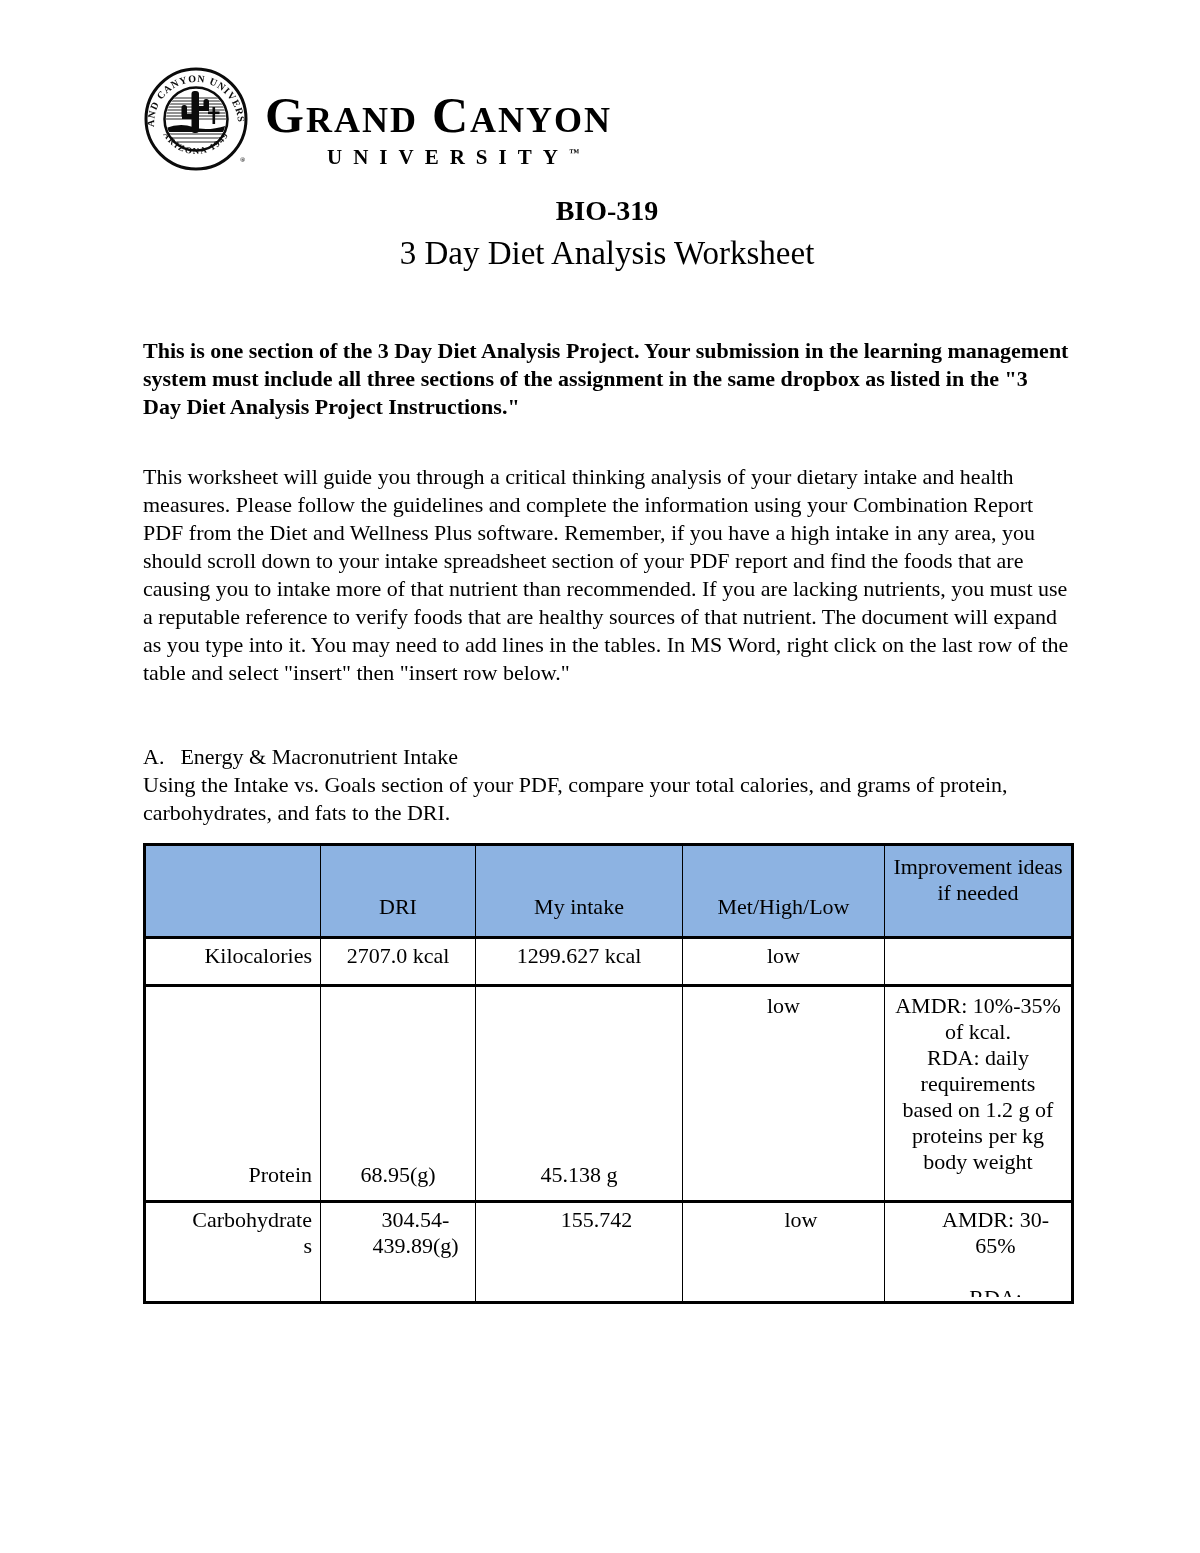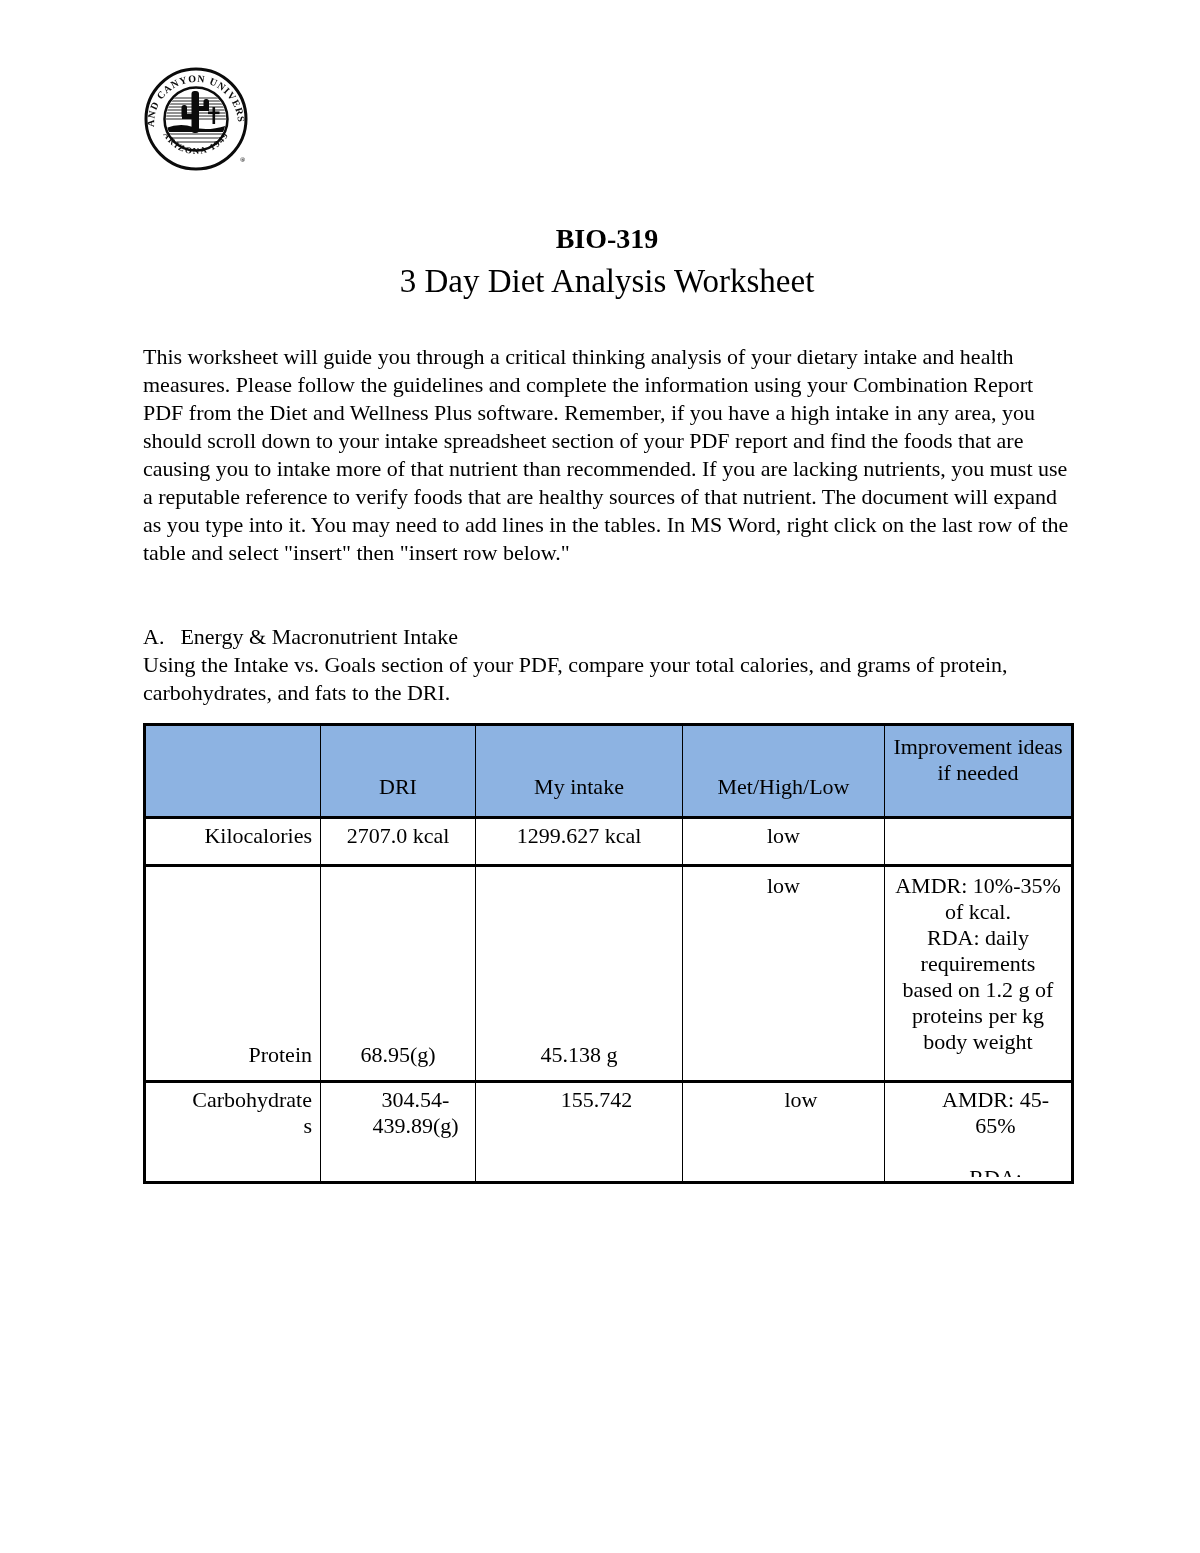--- a/index.html
+++ b/index.html
@@ -17,21 +17,21 @@
   .logo-row{display:flex;align-items:flex-start;height:108px;}
   .seal{flex:0 0 auto;}
   .logo-text{padding-top:24px;margin-left:16px;}
   .logo-name{font-size:36px;line-height:1;letter-spacing:2px;white-space:nowrap;font-weight:600;}
   .logo-name .big{font-size:50px;}
   .logo-name .word2{margin-left:14px;}
   .logo-sub{font-size:21px;letter-spacing:11px;margin-top:5px;margin-left:62px;white-space:nowrap;font-weight:600;}
   .tm{font-size:10px;vertical-align:super;letter-spacing:0;}
 
   
-  .title-block{margin-top:48px;}
+  .title-block{margin-top:20px;}
   .course-code{font-size:28px;font-weight:bold;text-align:center;line-height:1.2;}
   .doc-title{font-size:33px;font-weight:normal;text-align:center;line-height:1.2;margin-top:6px;}
 
   p{margin:0;font-size:22px;line-height:28px;}
   .intro-bold{margin-top:64px;font-weight:bold;}
   .intro-body{margin-top:42px;}
 
   .section-heading{margin-top:56px;font-size:22px;line-height:28px;font-weight:normal;}
   .sec-label{margin-right:16px;}
   .section-desc{margin-top:0;}
@@ -111,27 +111,32 @@
           <rect x="39" y="48" width="12" height="5"></rect>
           <rect x="60.5" y="33" width="5.5" height="11" rx="2.5"></rect>
           <rect x="55" y="40" width="11" height="5"></rect>
           <rect x="69.5" y="41" width="2.6" height="17"></rect>
           <rect x="65" y="45.5" width="11.5" height="2.6"></rect>
         </g>
       </g>
       <text x="97" y="96" font-size="7" class="arc">®</text>
     </svg>
 
+    <div class="logo-text">
+      <div class="logo-name"><span class="big">G</span><span>RAND</span><span class="big word2">C</span><span>ANYON</span></div>
+      <div class="logo-sub"><span>UNIVERSITY</span><span class="tm">™</span></div>
+    </div>
   </header>
 
   <div class="title-block">
     <div class="course-code">BIO-319</div>
     <div class="doc-title">3 Day Diet Analysis Worksheet</div>
   </div>
 
+  <p class="intro-bold">This is one section of the 3 Day Diet Analysis Project. Your submission in the learning management system must include all three sections of the assignment in the same dropbox as listed in the "3 Day Diet Analysis Project Instructions."</p>
   <p class="intro-body">This worksheet will guide you through a critical thinking analysis of your dietary intake and health measures. Please follow the guidelines and complete the information using your Combination Report PDF from the Diet and Wellness Plus software. Remember, if you have a high intake in any area, you should scroll down to your intake spreadsheet section of your PDF report and find the foods that are causing you to intake more of that nutrient than recommended. If you are lacking nutrients, you must use a reputable reference to verify foods that are healthy sources of that nutrient. The document will expand as you type into it. You may need to add lines in the tables. In MS Word, right click on the last row of the table and select "insert" then "insert row below."</p>
 
   <div class="section-heading"><span class="sec-label">A.</span><span>Energy &amp; Macronutrient Intake</span></div>
   <p class="section-desc">Using the Intake vs. Goals section of your PDF, compare your total calories, and grams of protein, carbohydrates, and fats to the DRI.</p>
 
   <table class="diet">
     <colgroup>
       <col style="width:176px">
         <col style="width:155px">
         <col style="width:207px">
@@ -166,21 +171,21 @@
         </td>
       </tr>
 
       <tr class="r3">
         <td class="la">Carbohydrates</td>
         <td class="ca">304.54-439.89(g)</td>
         <td class="ca">155.742</td>
         <td class="ca bl3">low</td>
         <td class="ca bl3 imp">
           <div class="cellclip">
-            <p>AMDR: 45-65%</p>
+            <p>AMDR: 30-65%</p>
             <p class="blankline">RDA: 130g/day for adults and</p>
           </div>
         </td>
       </tr>
     </tbody>
   </table>
 
 
 </div>
 

